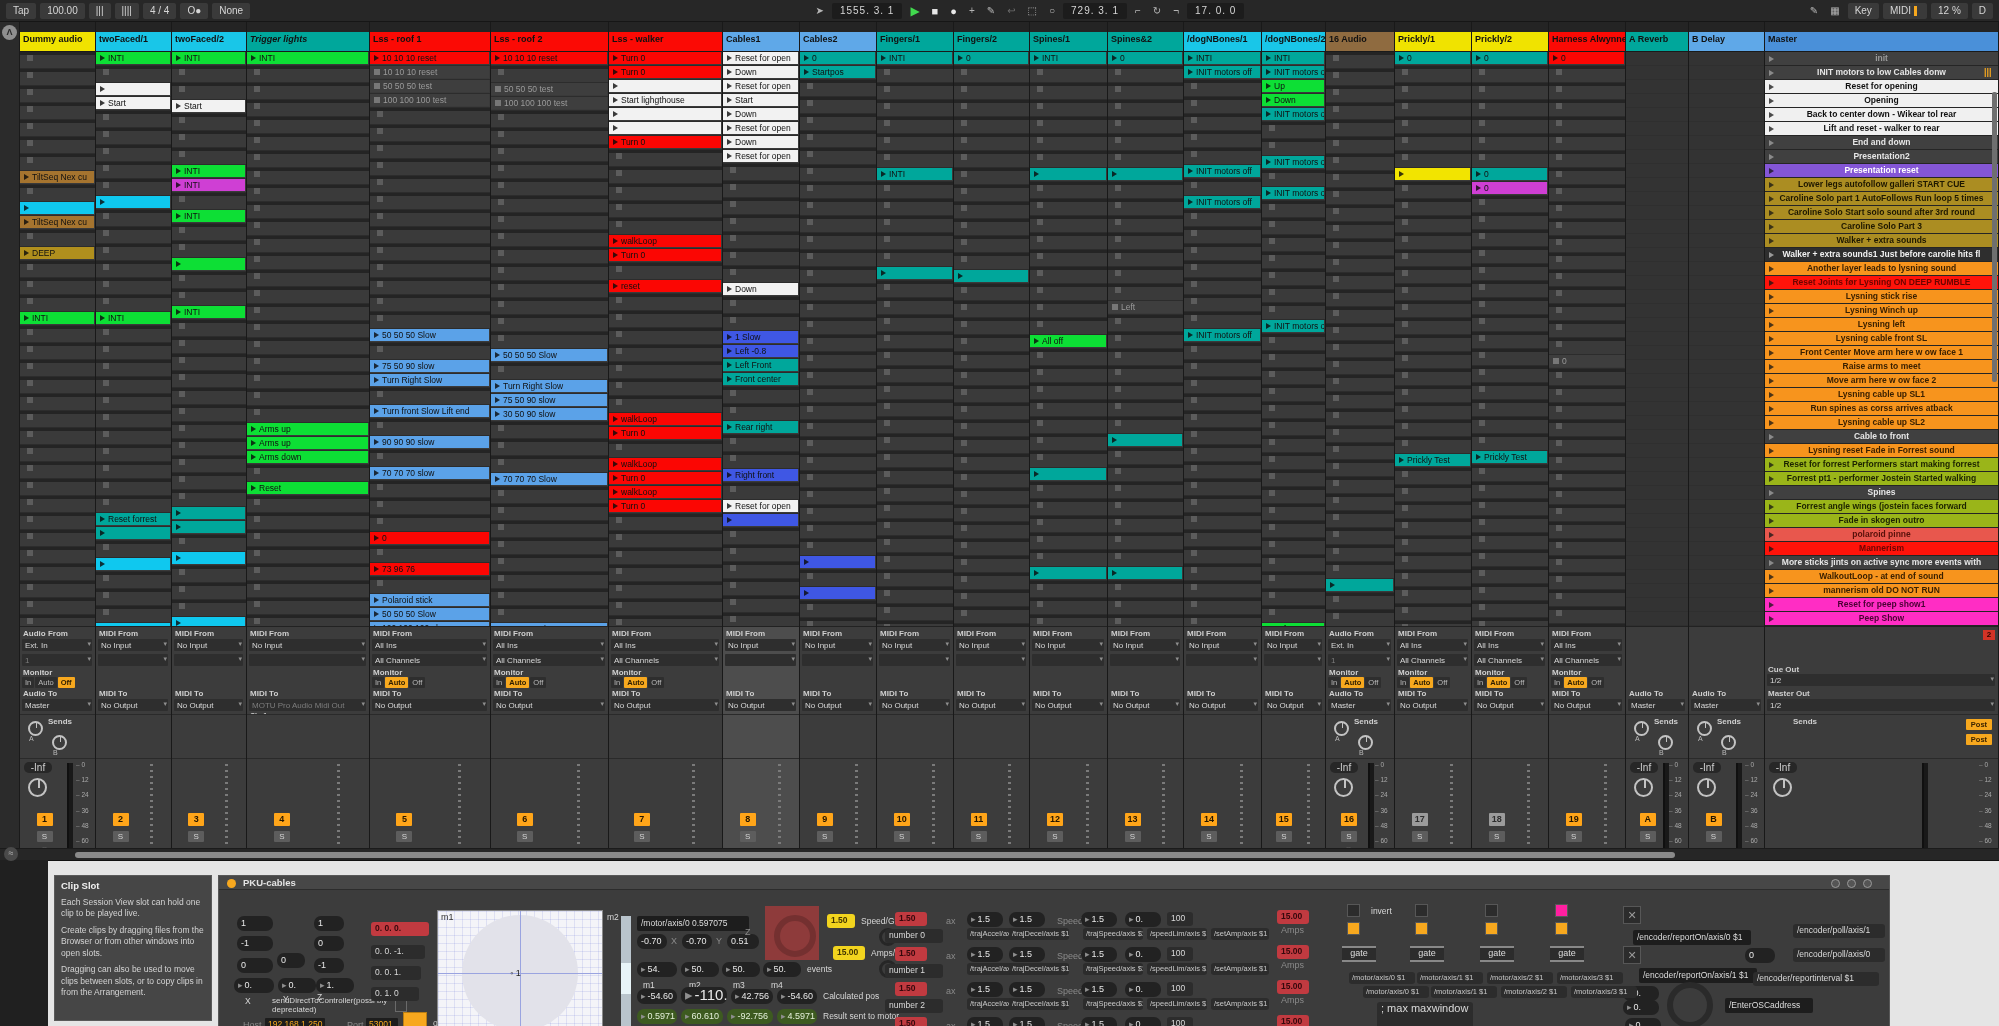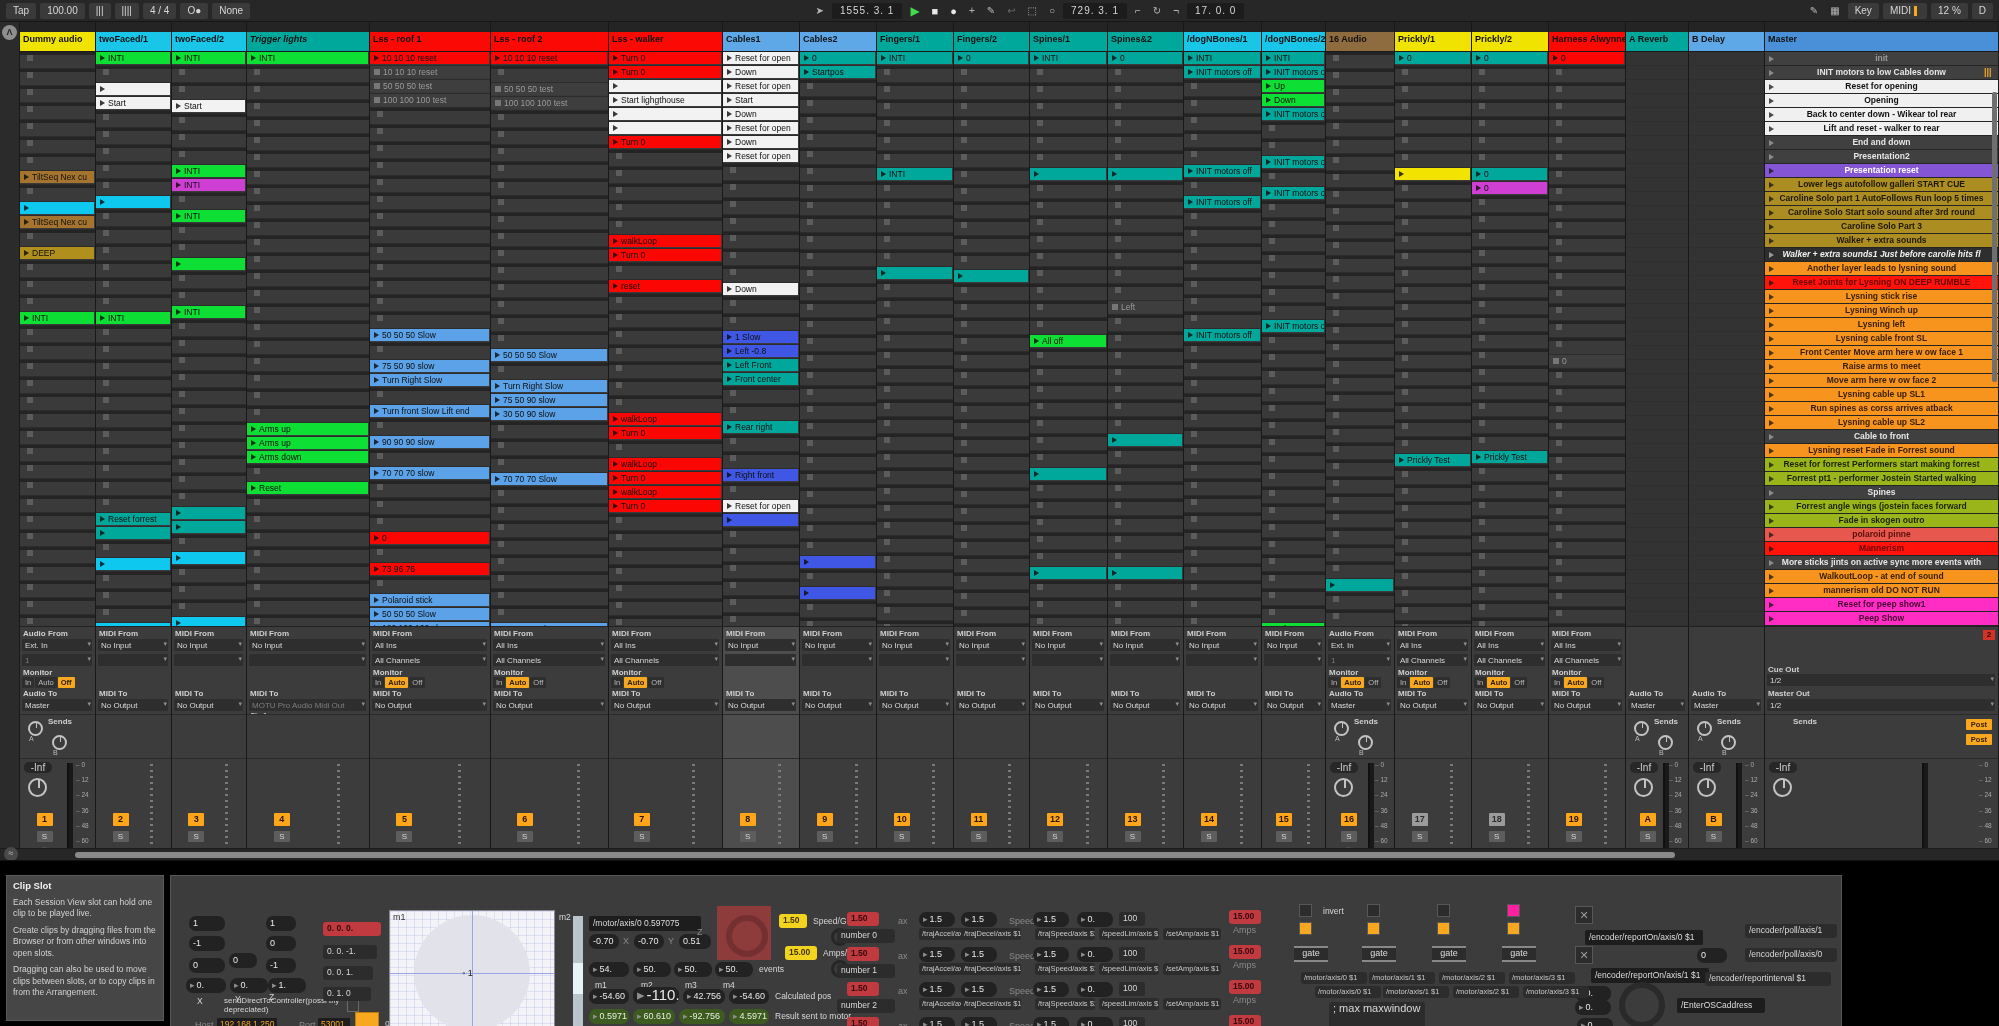--- a/index.html
+++ b/index.html
@@ -31,21 +31,21 @@
   .c-green{background:#0ddf35;} .c-white{background:#f2f2f2;} .c-cyan{background:#0fc8ef;}
   .c-magenta{background:#cf3fd4;} .c-brown{background:#a5742f;} .c-olive{background:#b08f1d;}
   .c-red{background:#fb0603;} .c-lblue{background:#5ba2e8;} .c-royal{background:#3f57e4;}
   .c-teal{background:#00a79b;} .c-yellow{background:#f2e400;}
   .c-dim{background:#3e3e3e;color:#9a9a9a;}
   
   .scene{position:relative;height:14px;border-bottom:1px solid #252525;font-size:8.5px;font-weight:bold;text-align:center;line-height:13px;overflow:hidden;white-space:nowrap;padding:0 10px;}
   .scene .arr{position:absolute;left:4px;top:3.5px;width:0;height:0;border-left:5px solid rgba(20,20,20,.75);border-top:3.5px solid transparent;border-bottom:3.5px solid transparent;}
   .sc-dark{background:#404040;color:#e6e6e6;} .sc-dark .arr{border-left-color:#8a8a8a;}
   .sc-dim{color:#9a9a9a;}
-  .sc-darkhl{background:#2e2e2e;color:#f2f2f2;font-style:italic;} .sc-darkhl .arr{border-left-color:#999;}
+  .sc-darkhl{background:#2e2e2e;color:#f2f2f2;} .sc-darkhl .arr{border-left-color:#999;}
   .sc-white{background:#f0f0f0;color:#111;}
   .sc-purple{background:#8456d6;color:#fff;}
   .sc-olive{background:#ab8d22;color:#1e1800;}
   .sc-orange{background:#f7941d;color:#3a2000;}
   .sc-red{background:#ff130a;color:#6d0400;}
   .sc-salmon{background:#e8574d;color:#58100a;}
   .sc-green{background:#9ab519;color:#1c2300;}
   .sc-pink{background:#ff2dc4;color:#4a0034;}
   
   .io{position:relative;height:88px;background:#3c3c3c;font-size:8px;color:#c2c2c2;border-top:1px solid #222;}
@@ -81,21 +81,21 @@
   .scale{position:absolute;right:2px;top:2px;width:17px;font-size:6.5px;color:#aaa;}
   .scale div{height:15.2px;}
   .scale div::before{content:"– ";color:#888;}
   .xfrow{position:absolute;left:0;right:0;bottom:0;height:12px;background:#262626;border-top:1px solid #1b1b1b;}
   .hscroll{position:absolute;left:75px;width:1600px;top:3px;height:6px;background:#8a8a8a;border-radius:3px;}
   .xficon{position:absolute;left:4px;bottom:-1px;width:14px;height:14px;border-radius:50%;background:#4a4a4a;color:#bbb;font-size:9px;text-align:center;line-height:13px;}
   .vscroll{position:absolute;right:2px;top:70px;width:5px;height:290px;background:#6f6f6f;border-radius:2px;}
   .stopall{position:absolute;right:3px;top:44px;width:12px;height:12px;color:#f7a81e;font-size:9px;font-weight:bold;line-height:12px;}
   .badge2{position:absolute;right:4px;top:608px;width:12px;height:10px;background:#d23326;color:#2b0500;font-size:8px;font-weight:bold;text-align:center;line-height:10px;}
   
-  .bottom{position:relative;height:166px;background:#000000;border-top:1px solid #111;}
+  .bottom{position:relative;height:166px;background:#e5e5e5;border-top:1px solid #111;margin-left:48px;}
   .info{position:absolute;left:6px;top:14px;width:158px;height:146px;background:#464646;border:1px solid #5a5a5a;padding:4px 6px;font-size:8.5px;color:#d4d4d4;line-height:1.35;}
   .info h4{margin:0 0 4px;font-size:9.5px;color:#f0f0f0;}
   .info p{margin:0 0 5px;}
   .patch{position:absolute;left:170px;top:14px;width:1672px;height:152px;background:#3c3c3c;border:1px solid #585858;overflow:hidden;}
   .ptitle{height:14px;background:#474747;border-bottom:1px solid #2c2c2c;font-size:9.5px;font-weight:bold;color:#e3e3e3;padding-left:24px;line-height:14px;position:relative;}
   .pdot{position:absolute;left:8px;top:3px;width:9px;height:9px;border-radius:50%;background:#f7a81e;}
   .winb{position:absolute;top:3px;width:9px;height:9px;border-radius:50%;border:1px solid #9a9a9a;background:#555;}
   .pe{position:absolute;white-space:nowrap;overflow:hidden;}
   .pint,.pflt{background:#222;border-radius:7px;color:#e8e8e8;font-size:9px;height:15px;line-height:14px;padding:0 4px;}
   .pflt::before{content:"▸";color:#8f8f8f;margin-right:2px;}
@@ -3597,20 +3597,27 @@
   </div>
 
   <div class="bottom">
     <div class="info">
       <h4>Clip Slot</h4>
       <p>Each Session View slot can hold one clip to be played live.</p>
       <p>Create clips by dragging files from the Browser or from other windows into open slots.</p>
       <p>Dragging can also be used to move clips between slots, or to copy clips in from the Arrangement.</p>
     </div>
     <div class="patch" id="patch">
+      <div class="ptitle">
+        <span class="pdot"></span>
+        <span>PKU-cables</span>
+        <span class="winb" style="left:1612px"></span>
+        <span class="winb" style="left:1628px"></span>
+        <span class="winb" style="left:1644px"></span>
+      </div>
       <div id="pbody" style="position:absolute;inset:14px 0 0 0">
           <div class="pe pint" style="left: 18px; top: 26px; width: 36px;">1</div>
           <div class="pe pint" style="left: 95px; top: 26px; width: 30px;">1</div>
           <div class="pe pint" style="left: 18px; top: 46px; width: 36px;">-1</div>
           <div class="pe pint" style="left: 95px; top: 46px; width: 30px;">0</div>
           <div class="pe pint" style="left: 18px; top: 68px; width: 36px;">0</div>
           <div class="pe pint" style="left: 58px; top: 63px; width: 28px;">0</div>
           <div class="pe pint" style="left: 95px; top: 68px; width: 30px;">-1</div>
           <div class="pe pflt" style="left: 15px; top: 88px; width: 40px;">0.</div>
           <div class="pe pflt" style="left: 59px; top: 88px; width: 38px;">0.</div>

